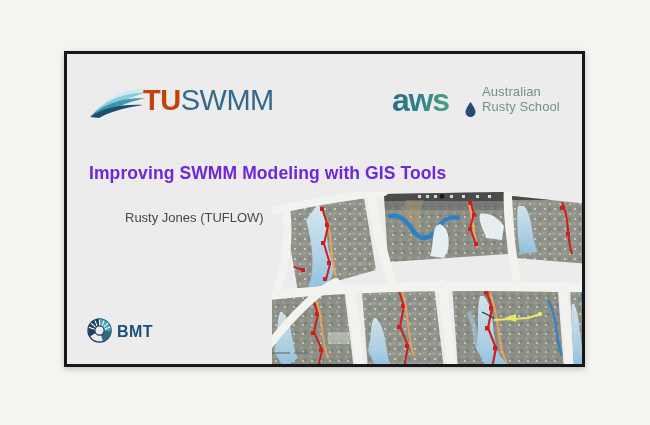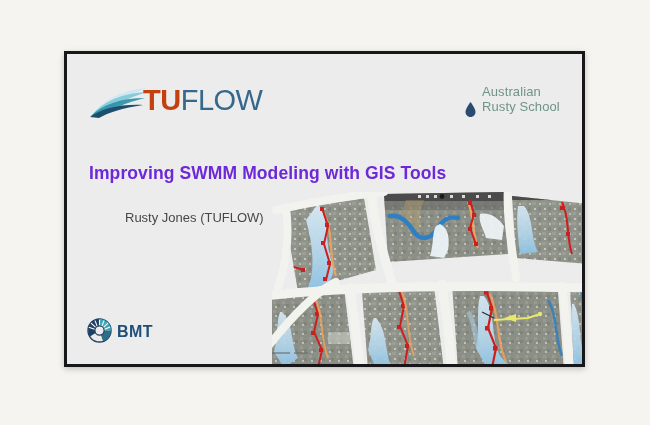--- a/index.html
+++ b/index.html
@@ -349,25 +349,26 @@
     </div>
 
     <div id="tuflow-logo">
       <svg id="tuflow-wave" viewBox="0 0 62 32">
         <path d="M4,28 C14,14 32,4 58,2 C40,8 24,18 14,30 Z" fill="#cfe9f2"></path>
         <path d="M3,29 C14,16 32,7 58,6 C38,12 22,21 12,31 Z" fill="#7fc8d6" opacity="0.9"></path>
         <path d="M2,30 C13,19 31,12 56,12 C36,17 20,24 11,31 Z" fill="#2f93a8" opacity="0.92"></path>
         <path d="M1,31 C12,23 30,18 54,19 C34,22 18,27 10,32 Z" fill="#1d4e6e"></path>
       </svg>
       <div id="tuflow-wordmark">
-        <span class="tu-bold">TU</span><span class="tu-light">FLOW</span>
+        <span class="tu-bold">TU</span><span class="tu-light">SWMM</span>
       </div>
     </div>
 
     <div id="aws-logo">
+      <div id="aws-word">aws</div>
       <svg id="aws-drop" viewBox="0 0 11 15">
         <path d="M5.5,0 C5.5,0 10.5,6.6 10.5,10 C10.5,12.8 8.3,15 5.5,15 C2.7,15 0.5,12.8 0.5,10 C0.5,6.6 5.5,0 5.5,0 Z" fill="#2b4a6f"></path>
       </svg>
       <div id="aws-sub">
         <div>Australian</div>
         <div>Rusty School</div>
       </div>
     </div>
 
     <div id="slide-title">Improving SWMM Modeling with GIS Tools</div>

